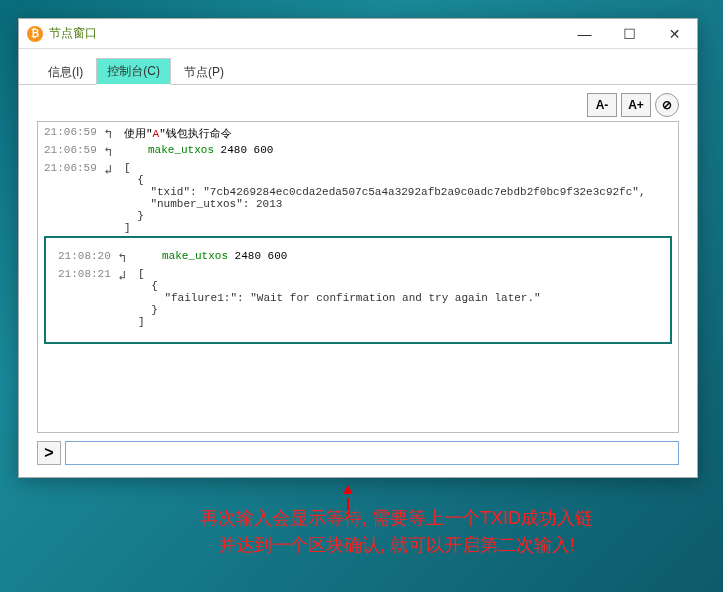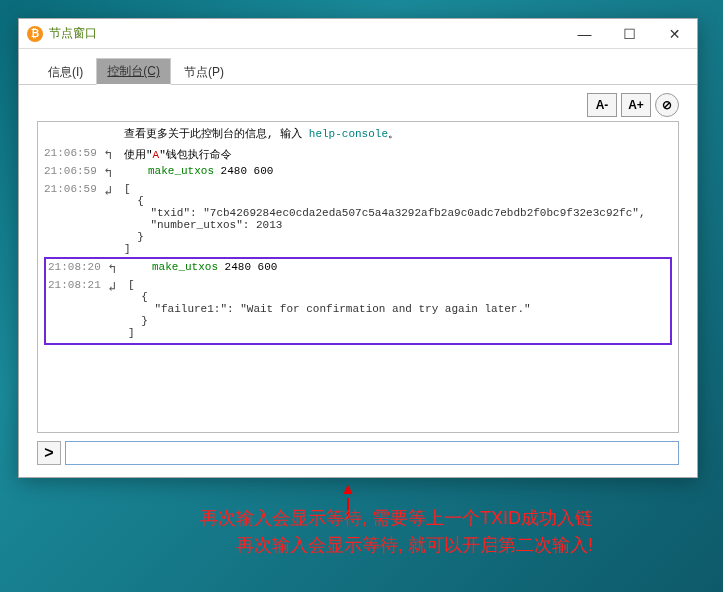--- a/index.html
+++ b/index.html
@@ -53,23 +53,22 @@
     font-size: 12px;
     border: 1px solid transparent;
     border-bottom: none;
     cursor: pointer;
     color: #333;
     position: relative;
     top: 1px;
   }
   .tab.active {
     border-color: #ccc;
-    background: #a3a3a3;
+    background: #5eead4;
     border-bottom: 1px solid #fff;
-    text-decoration: underline;
   }
   .toolbar {
     display: flex; justify-content: flex-end;
     padding: 8px 18px 4px;
     gap: 4px;
   }
   .toolbtn {
     border: 1px solid #999;
     width: 30px; height: 24px;
     display: flex; align-items: center; justify-content: center;
@@ -94,23 +93,23 @@
   .ts { width: 60px; color: #888; flex-shrink: 0; }
   .dir { width: 20px; color: #555; flex-shrink: 0; font-size: 13px; }
   .msg { flex: 1; white-space: pre-wrap; word-break: break-all; }
   .intro { margin-left: 80px; margin-bottom: 6px; }
   .intro .link { color: #008080; }
   .warn { color: #cc0000; margin-left: 80px; margin-bottom: 6px; line-height: 1.4; }
   .cmd-a { color: #cc0000; }
   .green { color: #008000; margin-left: 24px; }
   .resp { color: #333; }
   .redbox {
-    border: 2px solid #6d28d9;
+    border: 2px solid #0f766e;
     margin: 2px 0;
-    padding: 2px;
+    padding: 12px;
   }
   .input-row {
     display: flex;
     margin: 0 18px 12px;
     gap: 4px;
   }
   .prompt-btn {
     width: 24px; height: 24px;
     border: 1px solid #aaa;
     display: flex; align-items: center; justify-content: center;
@@ -131,21 +130,21 @@
     color: #e00;
     font-size: 16px;
   }
   .caption {
     position: absolute;
     left: 200px; top: 505px;
     color: #ff2020;
     font-size: 18px;
     font-weight: 500;
     line-height: 1.5;
-    text-align: right;
+    text-align: center;
   }
 </style>
 </head>
 <body>
 
 <div class="window">
   <div class="titlebar">
     <div class="icon">₿</div>
     <div class="title">节点窗口</div>
     <div class="winbtns">
@@ -162,23 +161,20 @@
   </div>
 
   <div class="toolbar">
     <div class="toolbtn">A-</div>
     <div class="toolbtn">A+</div>
     <div class="toolbtn round">⊘</div>
   </div>
 
   <div class="console-wrap">
     <div class="console">
-      <div class="intro">
-        <span>查看更多关于此控制台的信息, 输入 </span><span class="link">help-console</span><span>。</span>
-      </div>
 
       <div class="line">
         <span class="ts">21:06:59</span>
         <span class="dir">↰</span>
         <span class="msg"><span>使用"</span><span class="cmd-a">A</span><span>"钱包执行命令</span></span>
       </div>
 
       <div class="line">
         <span class="ts">21:06:59</span>
         <span class="dir">↰</span>
@@ -218,14 +214,14 @@
   <div class="input-row">
     <div class="prompt-btn">&gt;</div>
     <input class="cmd-input" value="" style="">
   </div>
 </div>
 
 <div class="arrow-up">▲<div style="width:2px;height:20px;background:#e00;margin:0 auto;"></div></div>
 
 <div class="caption">
   <div>再次输入会显示等待, 需要等上一个TXID成功入链</div>
-  <div>再次输入会显示等待, 就可以开启第二次输入!</div>
+  <div>并达到一个区块确认, 就可以开启第二次输入!</div>
 </div>
 
 </body></html>

